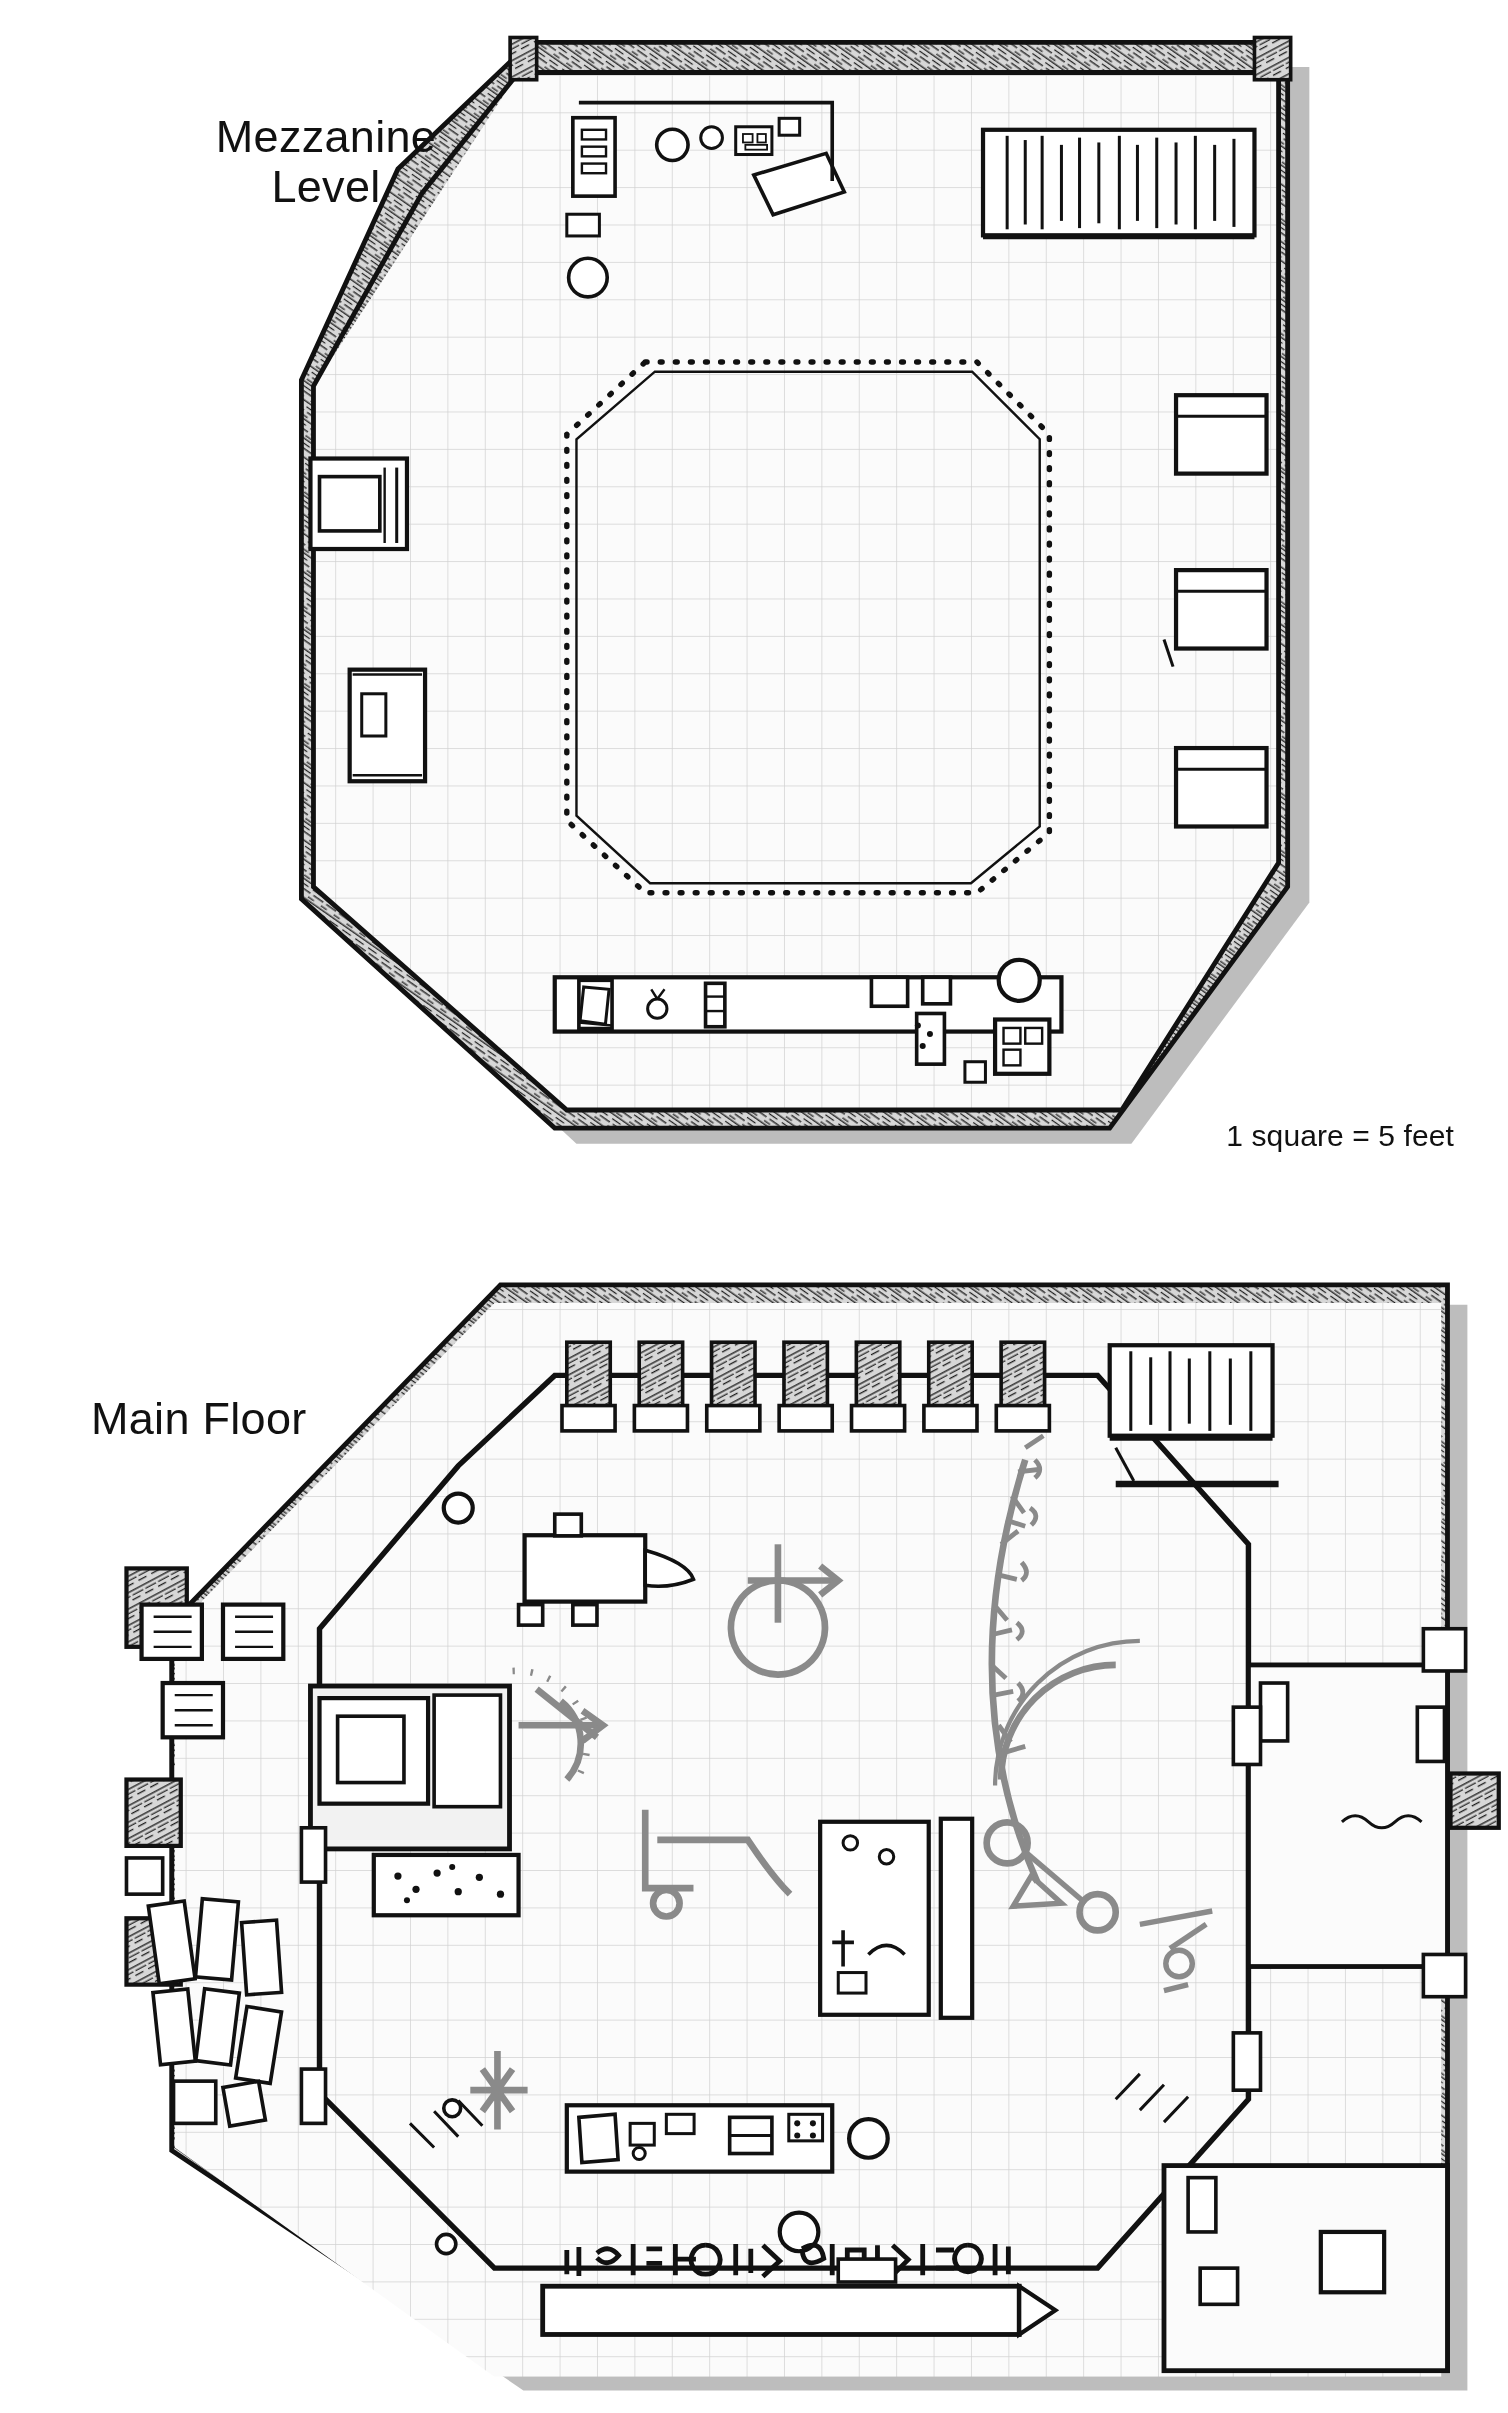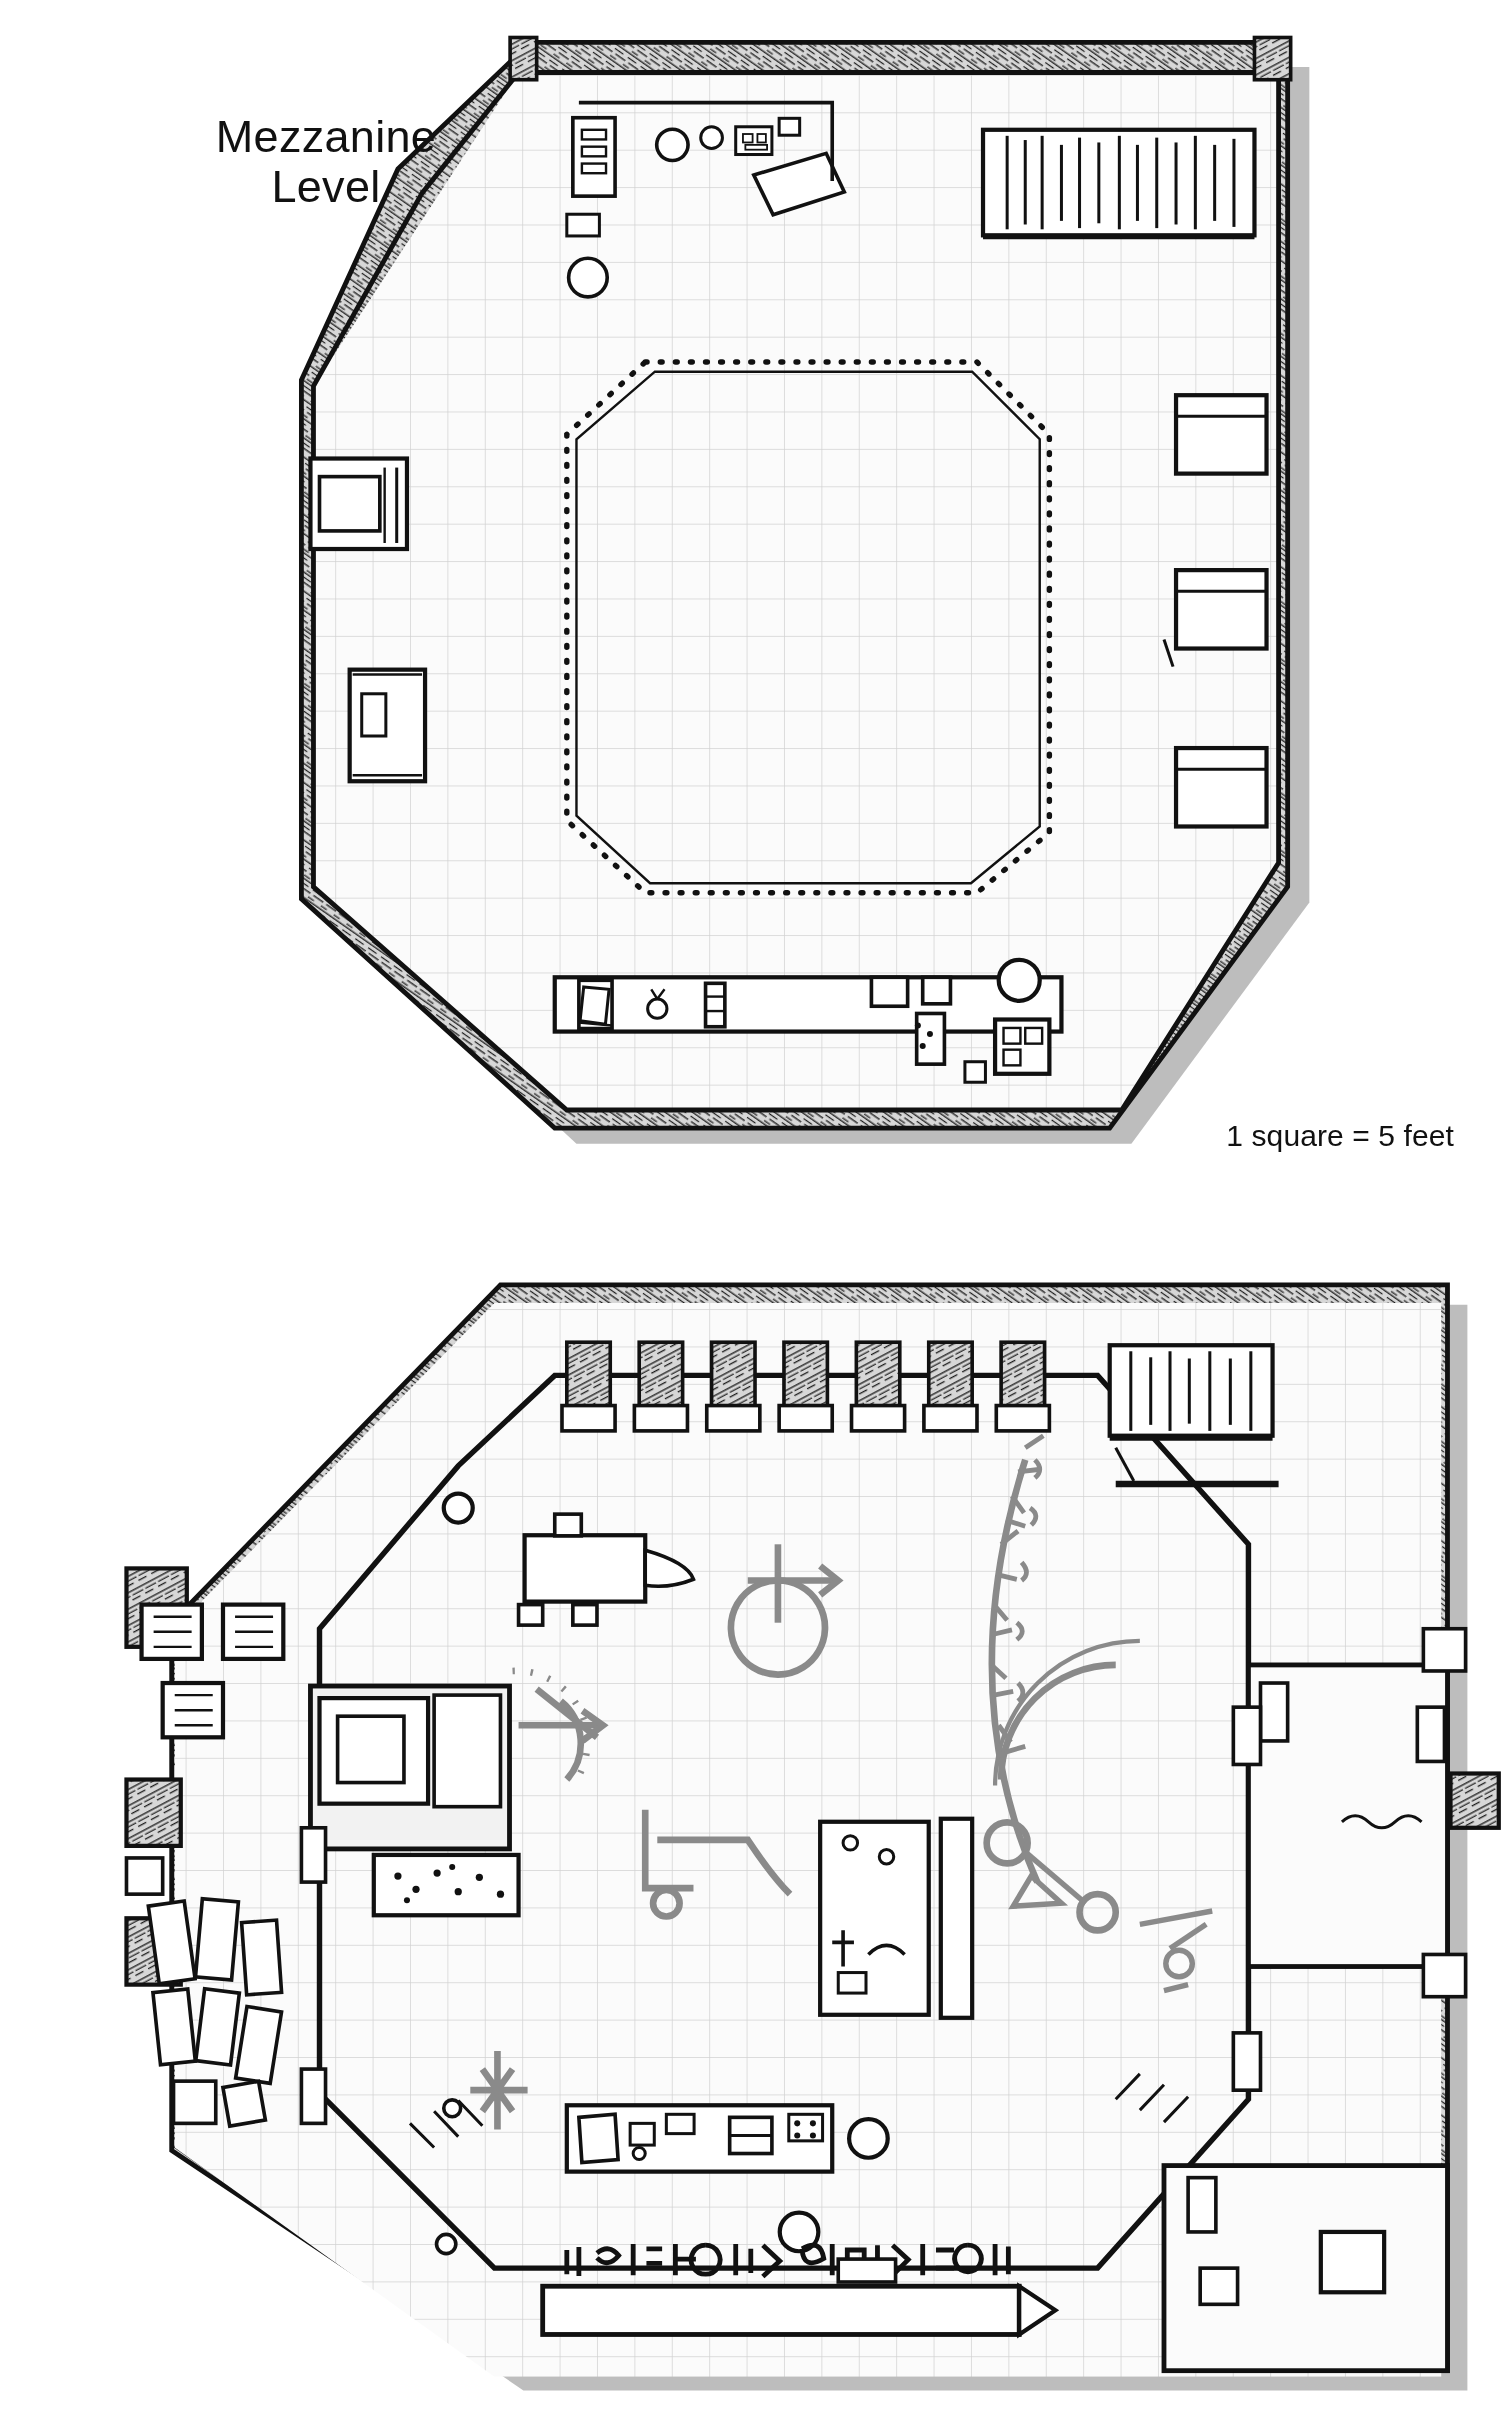--- a/index.html
+++ b/index.html
@@ -419,17 +419,18 @@
       <g stroke="#111" stroke-width="5" fill="none">
         <path d="M620 3520 l40 40 M660 3500 l40 42 M700 3482 l40 42"></path>
         <path d="M1790 3480 l40 -42 M1830 3498 l40 -42 M1870 3518 l40 -42"></path>
       </g>
     </g>
   </svg>
 
   <div class="label" id="mezzanine-label">Mezzanine
 Level</div>
 
+  <div class="label" id="mainfloor-label">Main Floor</div>
 
   <div class="label" id="scale-label">1 square = 5 feet</div>
 
 </div>
 
 
 </body></html>

